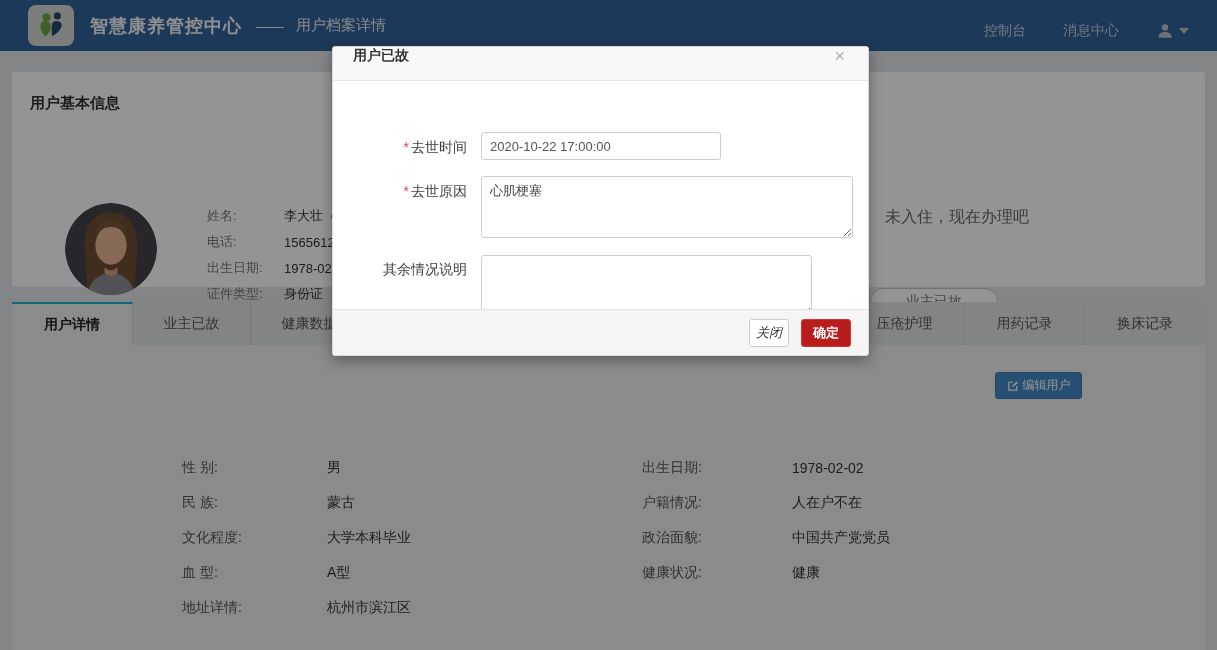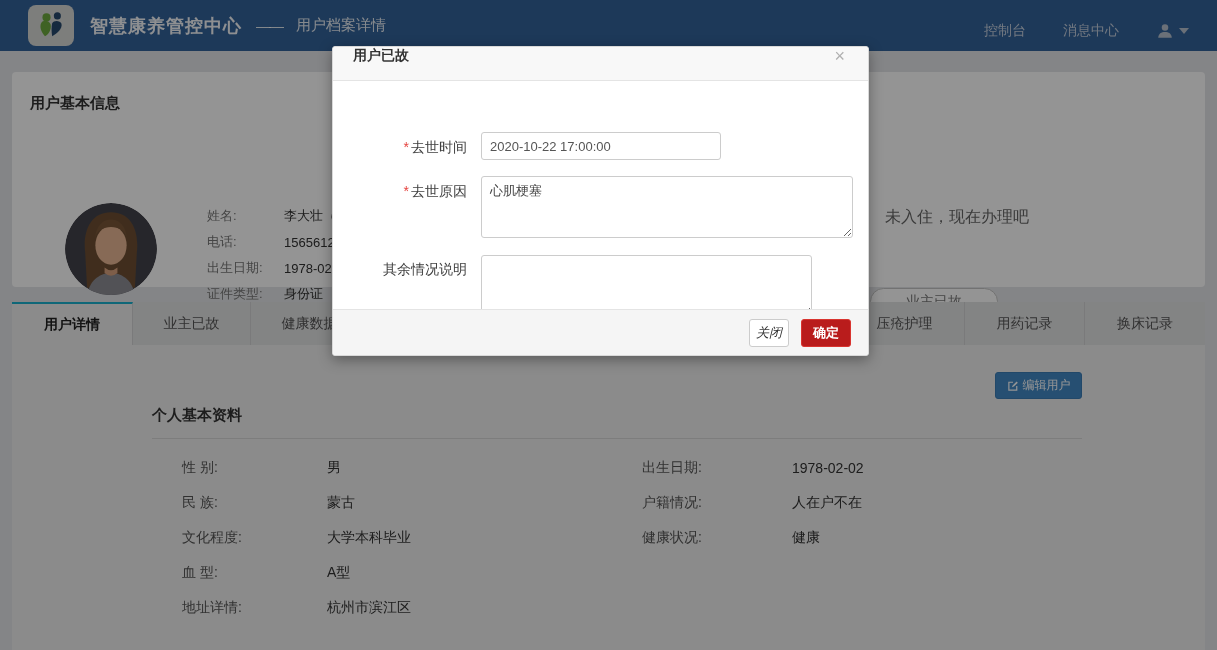--- a/index.html
+++ b/index.html
@@ -177,23 +177,20 @@
 
 <section class="content-panel">
   <button class="btn-edit">
     <svg width="12" height="12" viewBox="0 0 16 16">
       <path d="M13 8 L13 13.5 L2.5 13.5 L2.5 3 L8 3" fill="none" stroke="#fff" stroke-width="1.6"></path>
       <path d="M6.5 9.8 L7.5 7.2 L12.8 1.9 L14.4 3.5 L9.1 8.8 Z" fill="#fff"></path>
     </svg>
     <span>编辑用户</span>
   </button>
 
-  <div class="section-head">
-    <span class="section-title">个人基本资料</span>
-  </div>
 
   <div class="detail-col left">
     <div class="detail-row">
       <span class="detail-label">性 别:</span>
       <span class="detail-value">男</span>
     </div>
     <div class="detail-row">
       <span class="detail-label">民 族:</span>
       <span class="detail-value">蒙古</span>
     </div>
@@ -212,20 +209,24 @@
   </div>
 
   <div class="detail-col right">
     <div class="detail-row">
       <span class="detail-label">出生日期:</span>
       <span class="detail-value">1978-02-02</span>
     </div>
     <div class="detail-row">
       <span class="detail-label">户籍情况:</span>
       <span class="detail-value">人在户不在</span>
+    </div>
+    <div class="detail-row">
+      <span class="detail-label">政治面貌:</span>
+      <span class="detail-value">中国共产党党员</span>
     </div>
     <div class="detail-row">
       <span class="detail-label">健康状况:</span>
       <span class="detail-value">健康</span>
     </div>
   </div>
 </section>
 
 <div class="backdrop"></div>
 

